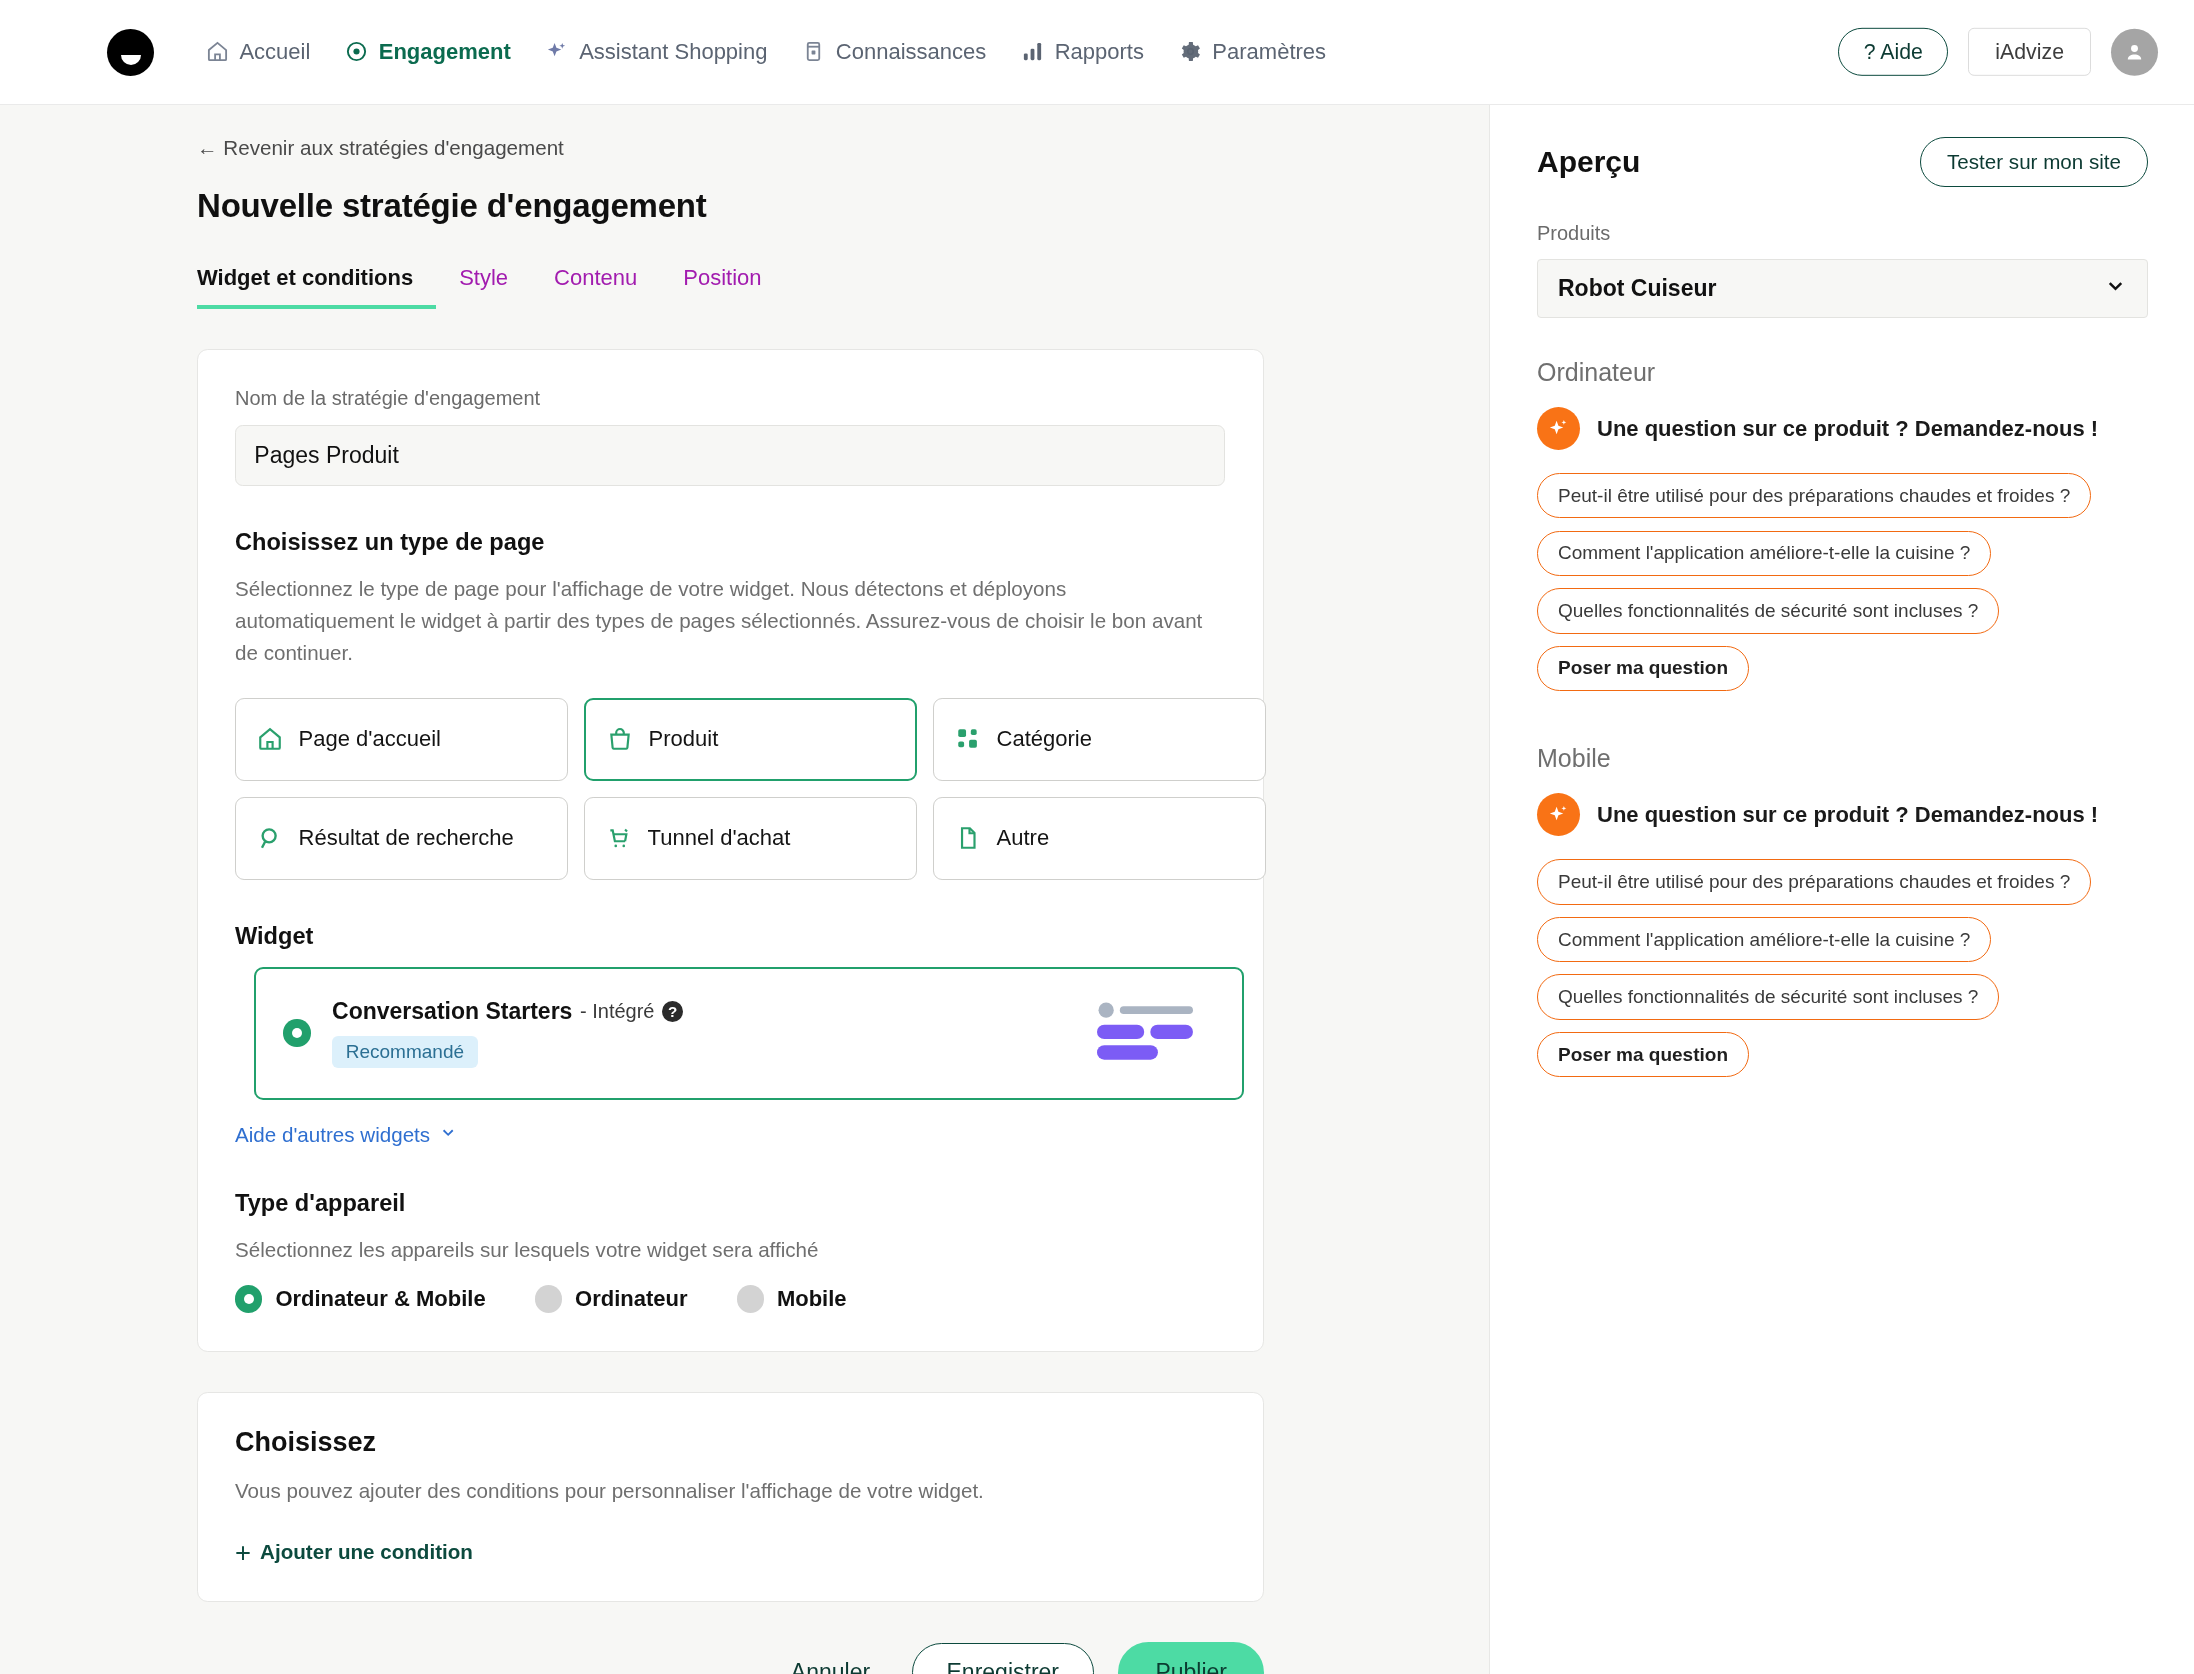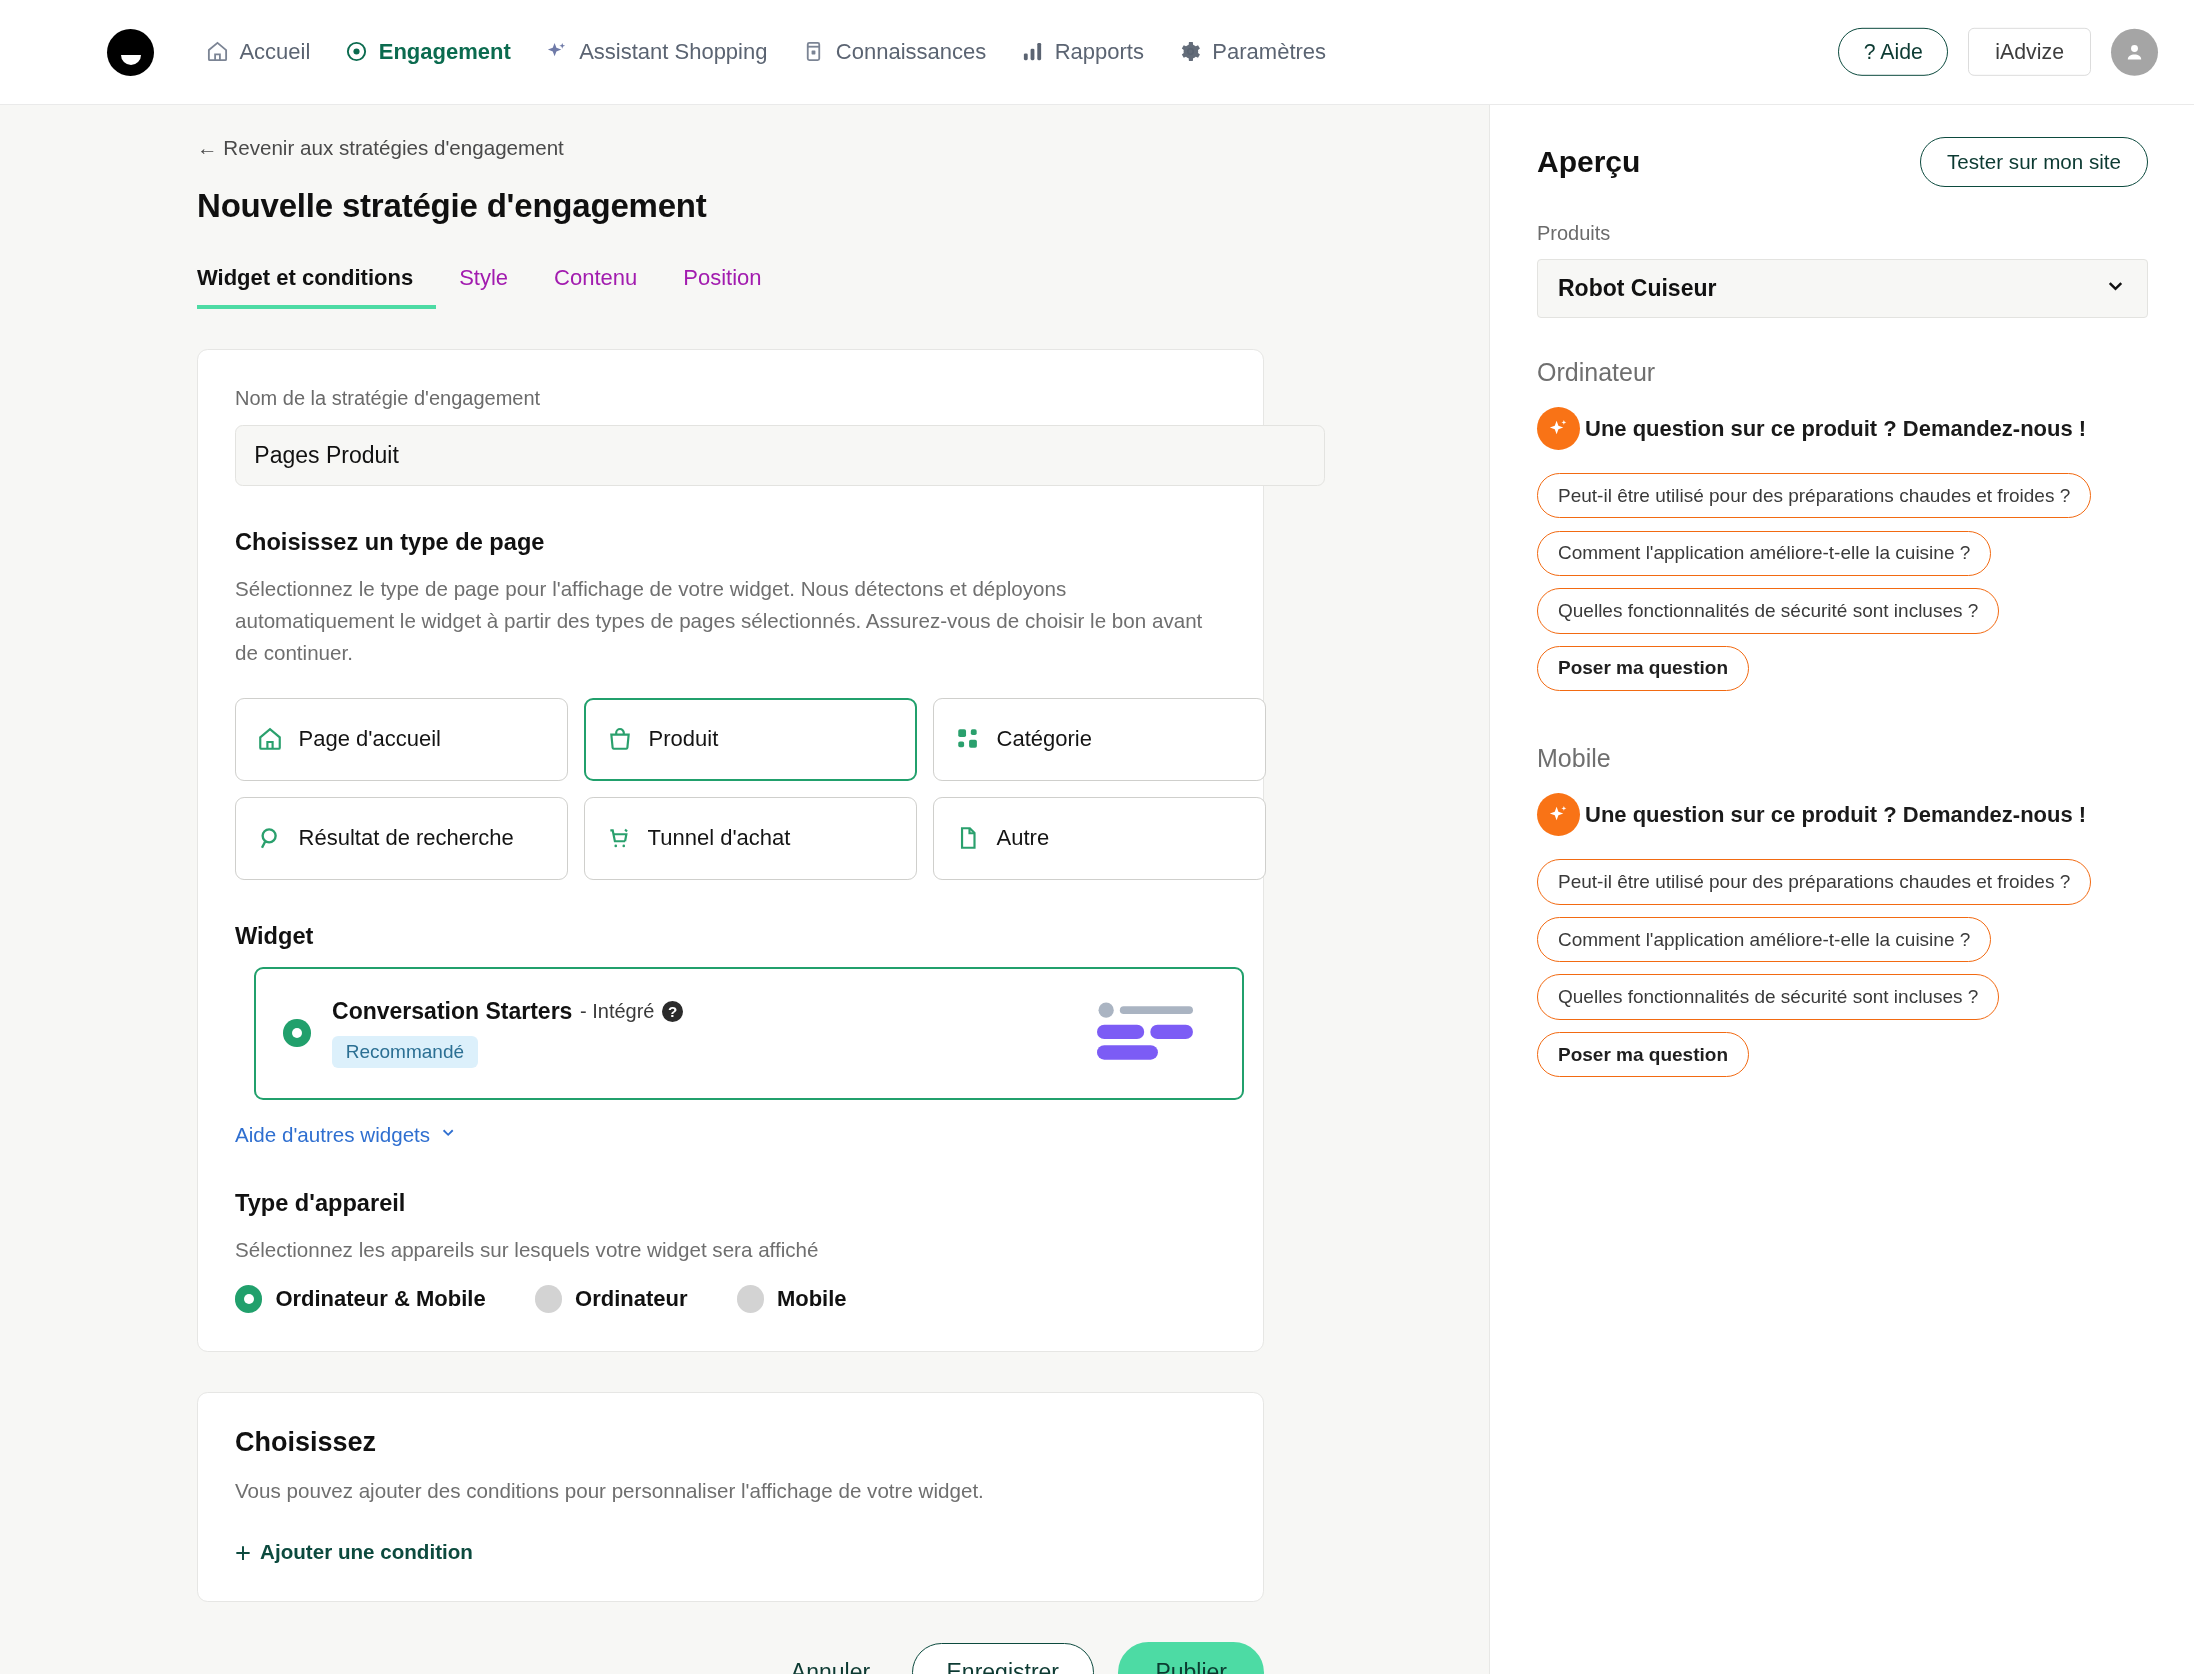--- a/index.html
+++ b/index.html
@@ -131,21 +131,21 @@
     background: #ffffff;
     border: 0.8px solid #e6e6e4;
     border-radius: 10.7px;
     width: 1067px;
     padding: 37px 37px 38px 37px;
     margin-bottom: 40px;
   }
 
   .field-label { font-size: 20px; color: #6b6b6b; margin-bottom: 15.2px; }
   .text-input {
-    width: 1090px;
+    width: 990px;
     height: 61px;
     background: #f7f7f5;
     border: 0.8px solid #e3e3e0;
     border-radius: 7.6px;
     font-size: 23px;
     color: #111;
     padding: 0 18.3px;
     font-family: "Liberation Sans", sans-serif;
   }
 
@@ -286,21 +286,21 @@
     width: 100%; height: 59px;
     background: #f7f7f5; border: 0.8px solid #e3e3e0;
     border-radius: 4px;
     display: flex; align-items: center; justify-content: space-between;
     padding: 0 20px;
     font-size: 23px; color: #111; font-weight: bold;
     cursor: pointer;
     margin-bottom: 40px;
   }
   .preview-group-label { font-size: 25px; color: #6f6f6f; margin-bottom: 20px; }
-  .starter-head { display: flex; align-items: center; gap: 5px; margin-bottom: 23px; }
+  .starter-head { display: flex; align-items: center; gap: 17px; margin-bottom: 23px; }
   .spark-badge {
     width: 43px; height: 43px; border-radius: 50%;
     background: #f97316;
     display: flex; align-items: center; justify-content: center;
     flex: 0 0 auto;
   }
   .starter-head-text { font-size: 22px; font-weight: bold; color: #1a1a1a; }
   .chip {
     display: inline-block;
     border: 1.5px solid #f26a12;

